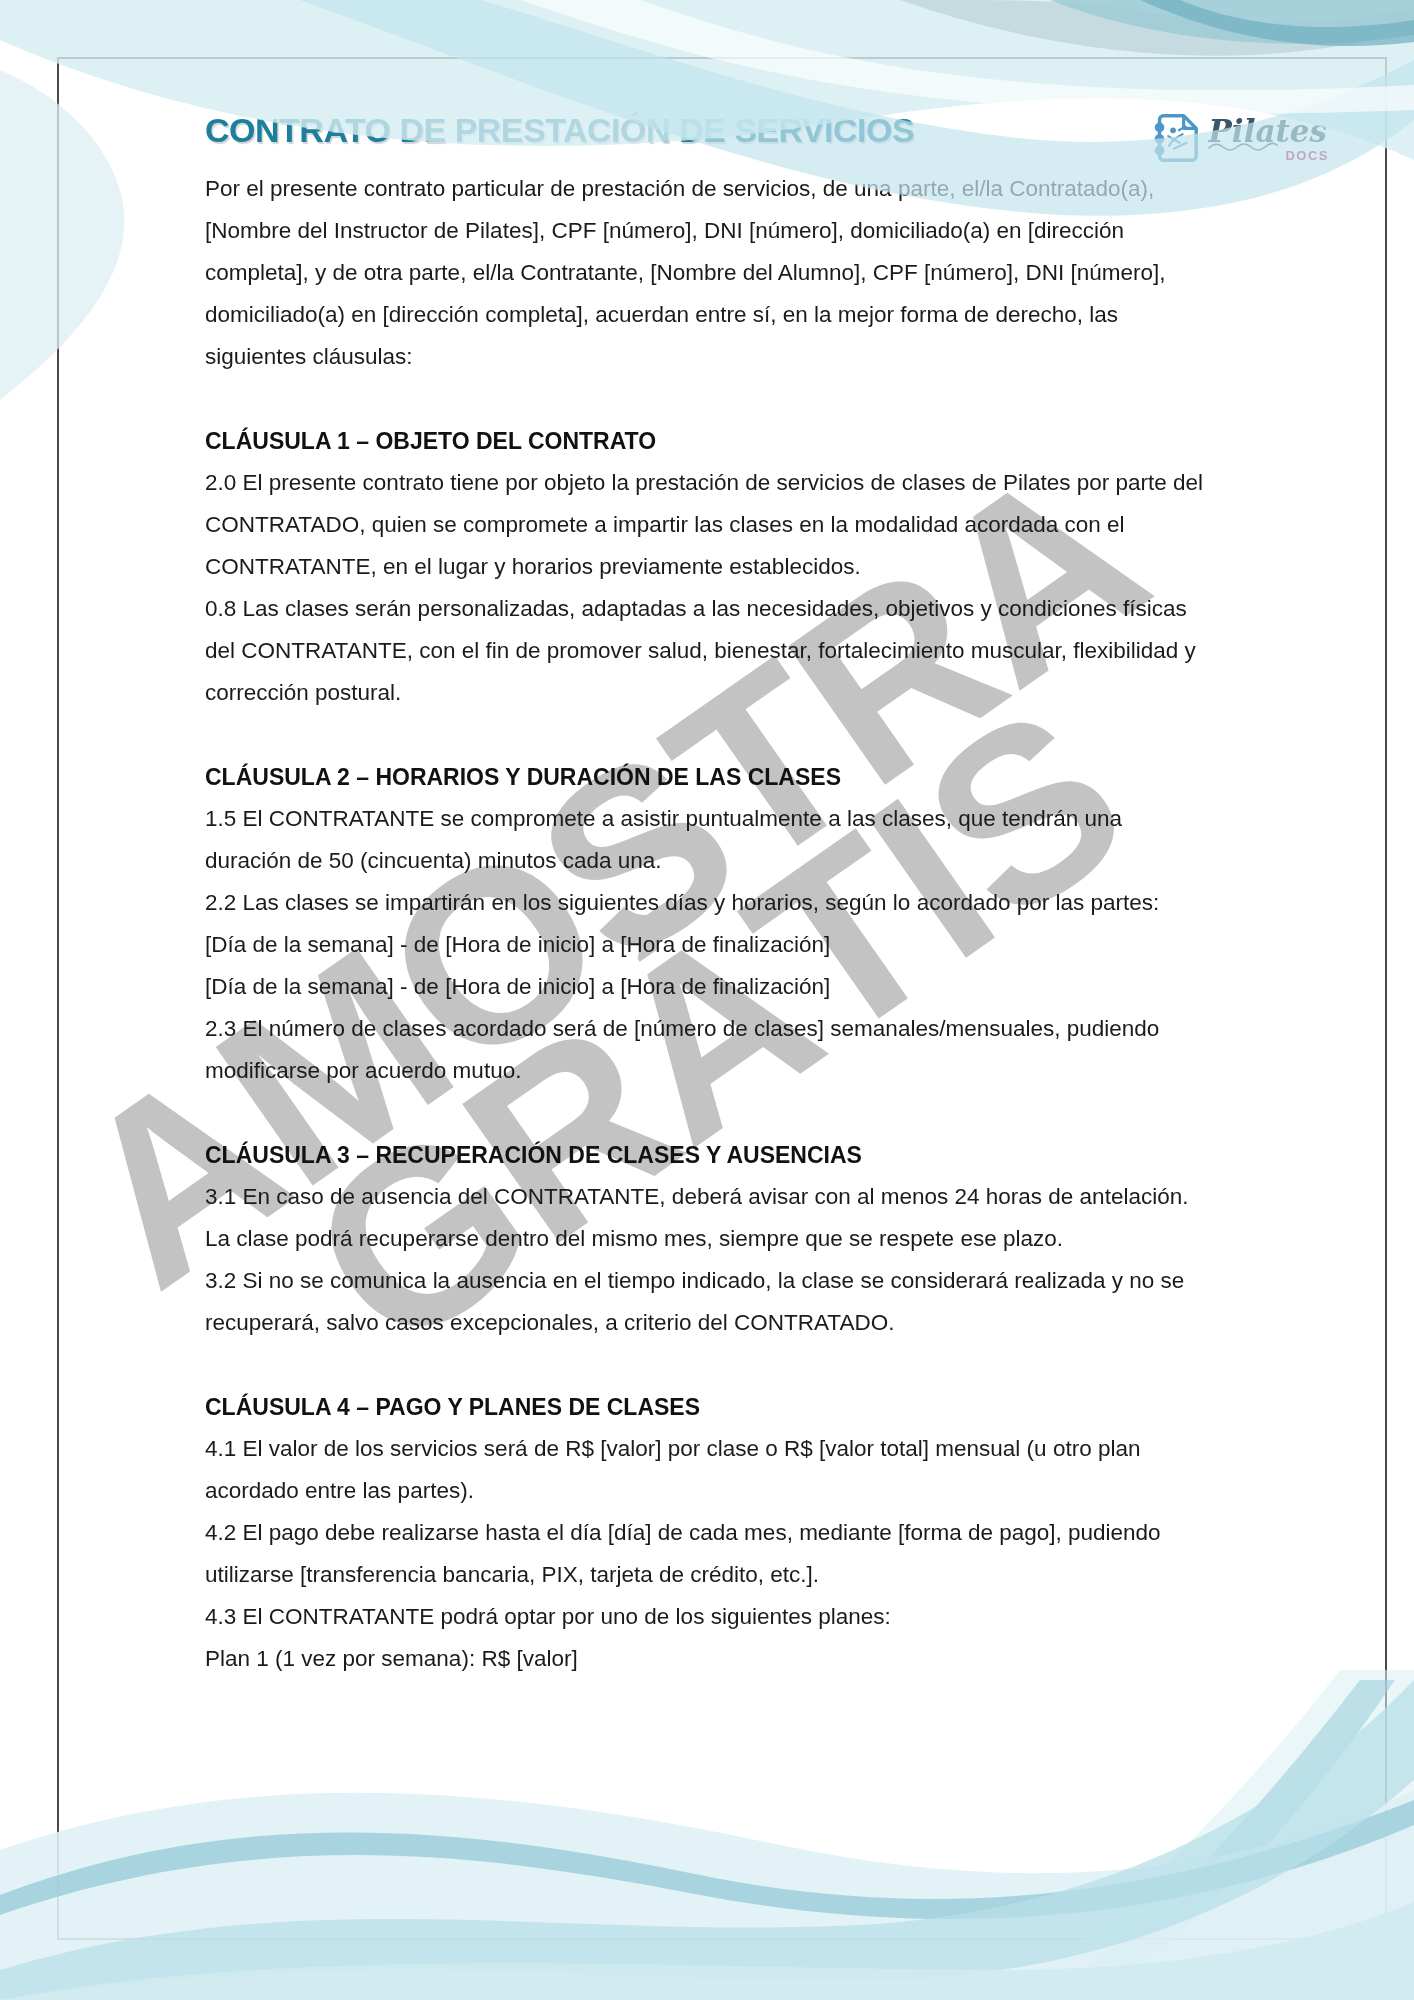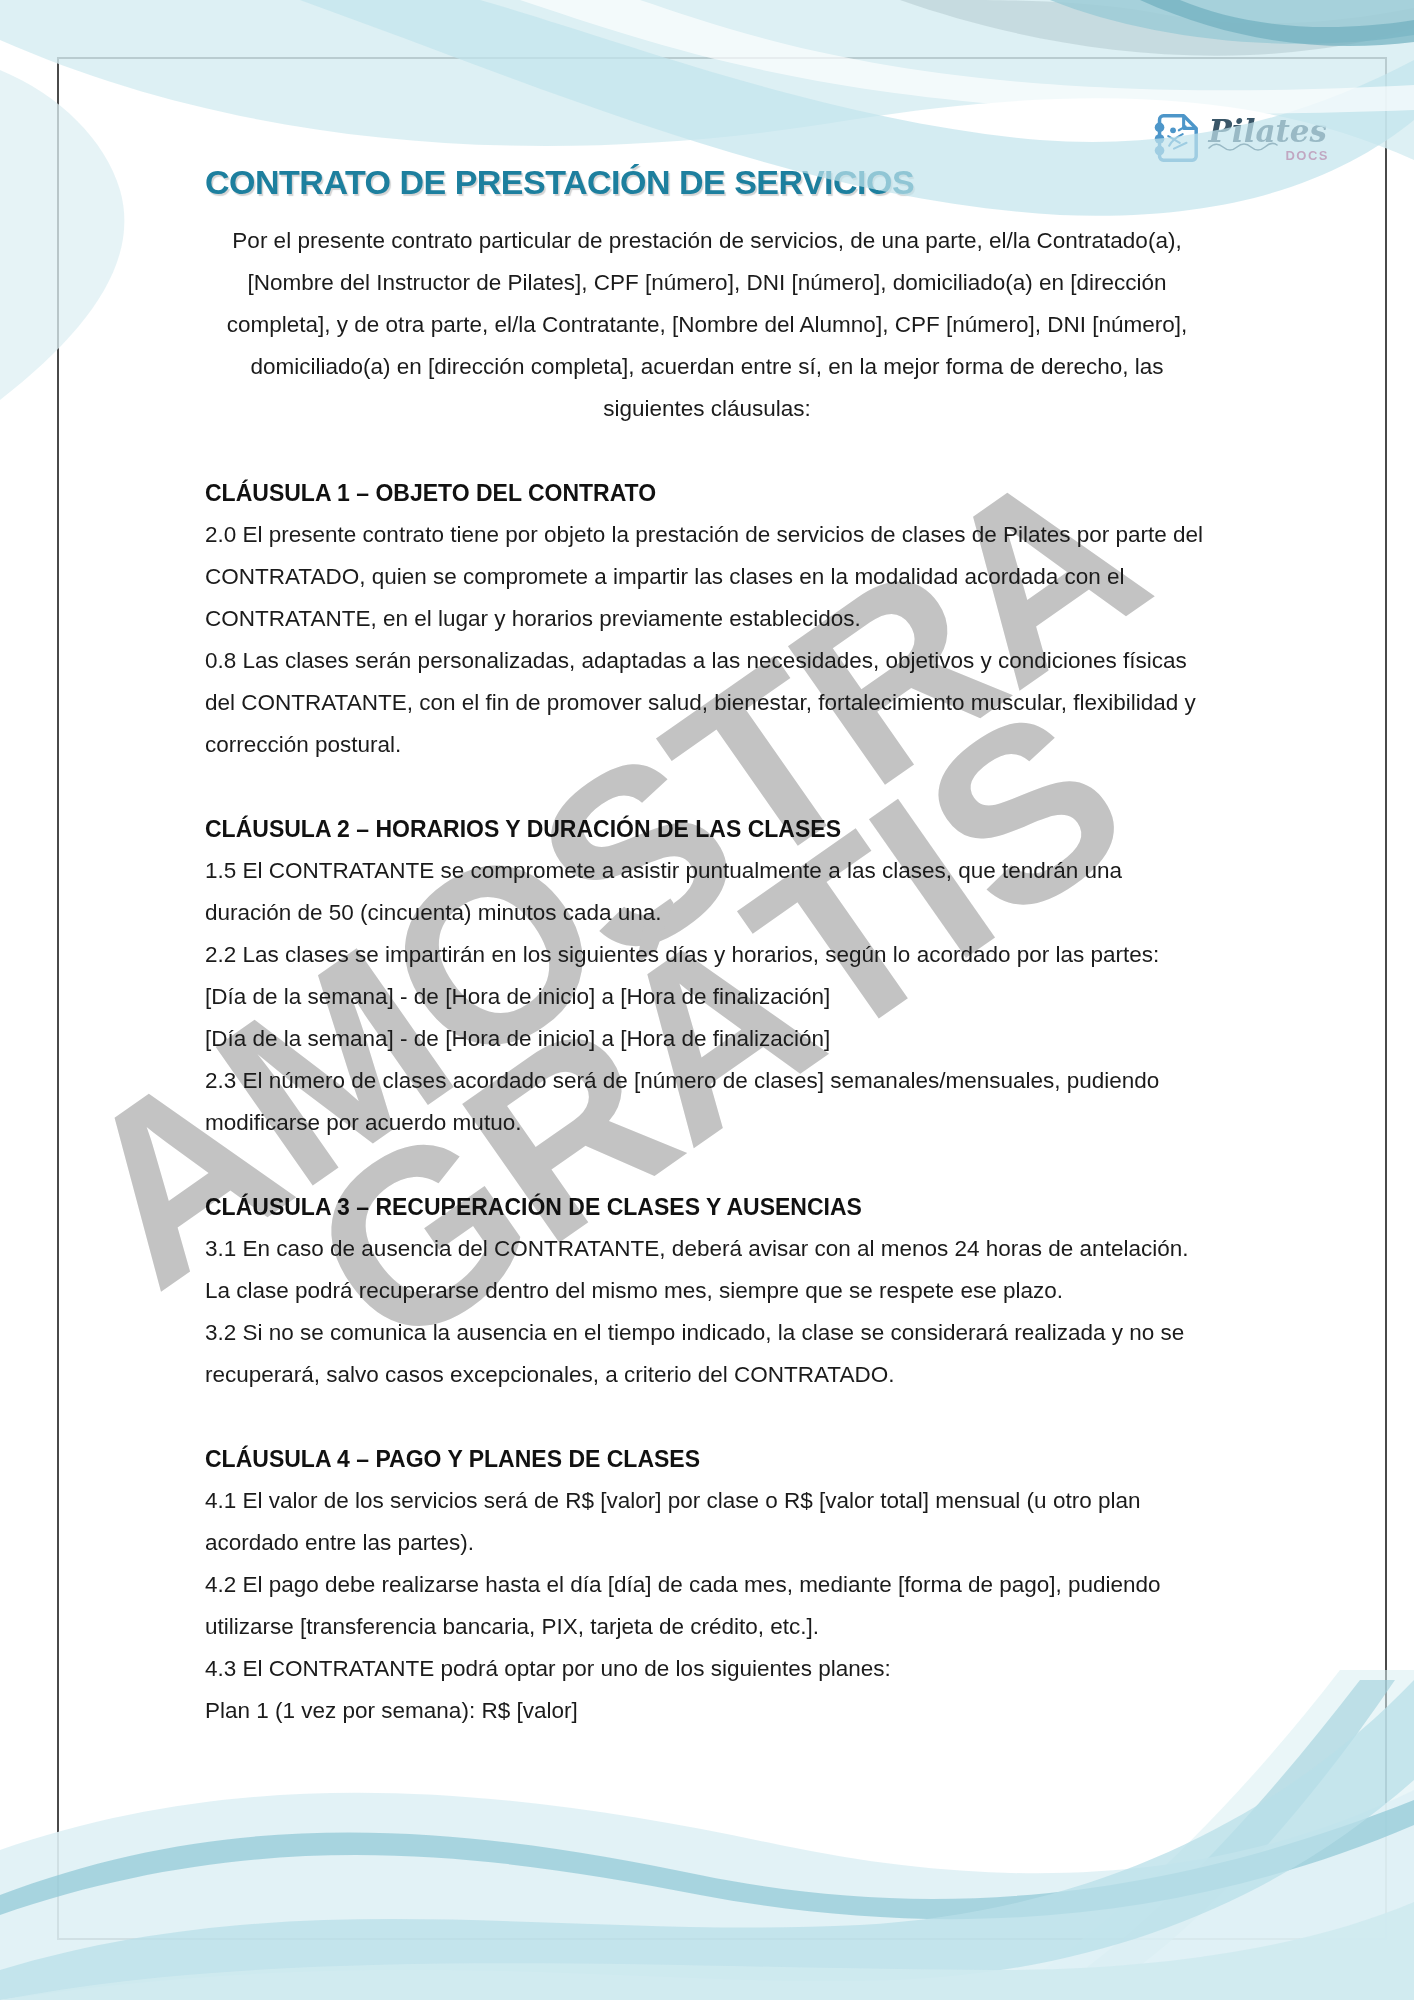--- a/index.html
+++ b/index.html
@@ -40,26 +40,26 @@
     font-size:31px;color:#3a5668;letter-spacing:0px;line-height:1;
   }
   .squiggle{position:absolute;left:-2px;bottom:10px;width:74px;height:10px;}
   .docs{
     position:absolute;right:-2px;bottom:-2px;
     font-size:13px;font-weight:700;letter-spacing:1.5px;color:#be185d;
   }
 
   
   h1.title{
-    margin:104px 0 0 0;font-size:34px;font-weight:700;color:#1d7f9e;
+    margin:52px 0 0 0;font-size:34px;font-weight:700;color:#1d7f9e;
     letter-spacing:-0.5px;
     text-shadow:1.5px 1.5px 1px rgba(80,80,80,0.25);
   }
   .intro{
-    margin:18px 0 0 0;font-size:22.5px;line-height:42px;color:#1b1b1b;text-align:center;
+    margin:18px 0 0 0;font-size:22.5px;line-height:42px;color:#1b1b1b;
   }
   .section{margin-top:42px;}
   .section h2{
     margin:0;font-size:23px;line-height:42px;font-weight:700;color:#111111;
   }
   .section p{
     margin:0;font-size:22.5px;line-height:42px;color:#1b1b1b;
   }
 
   

